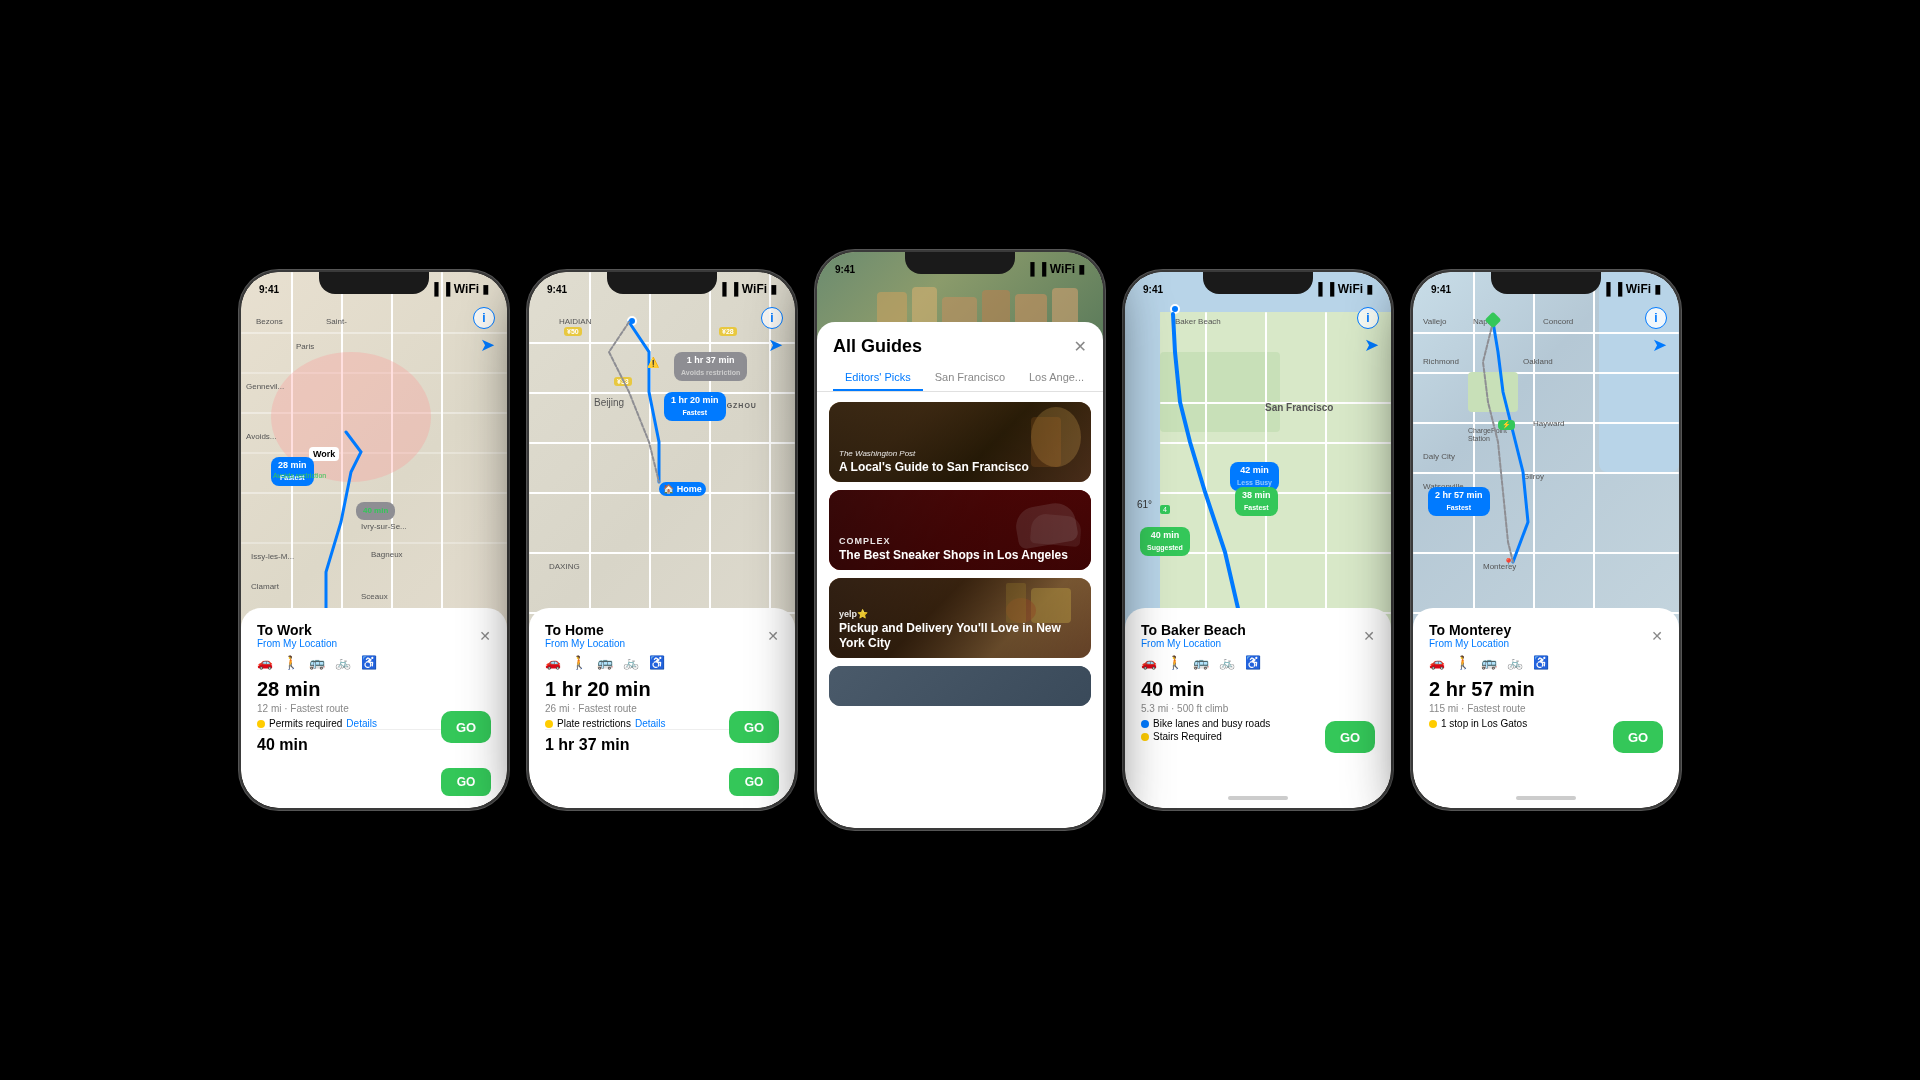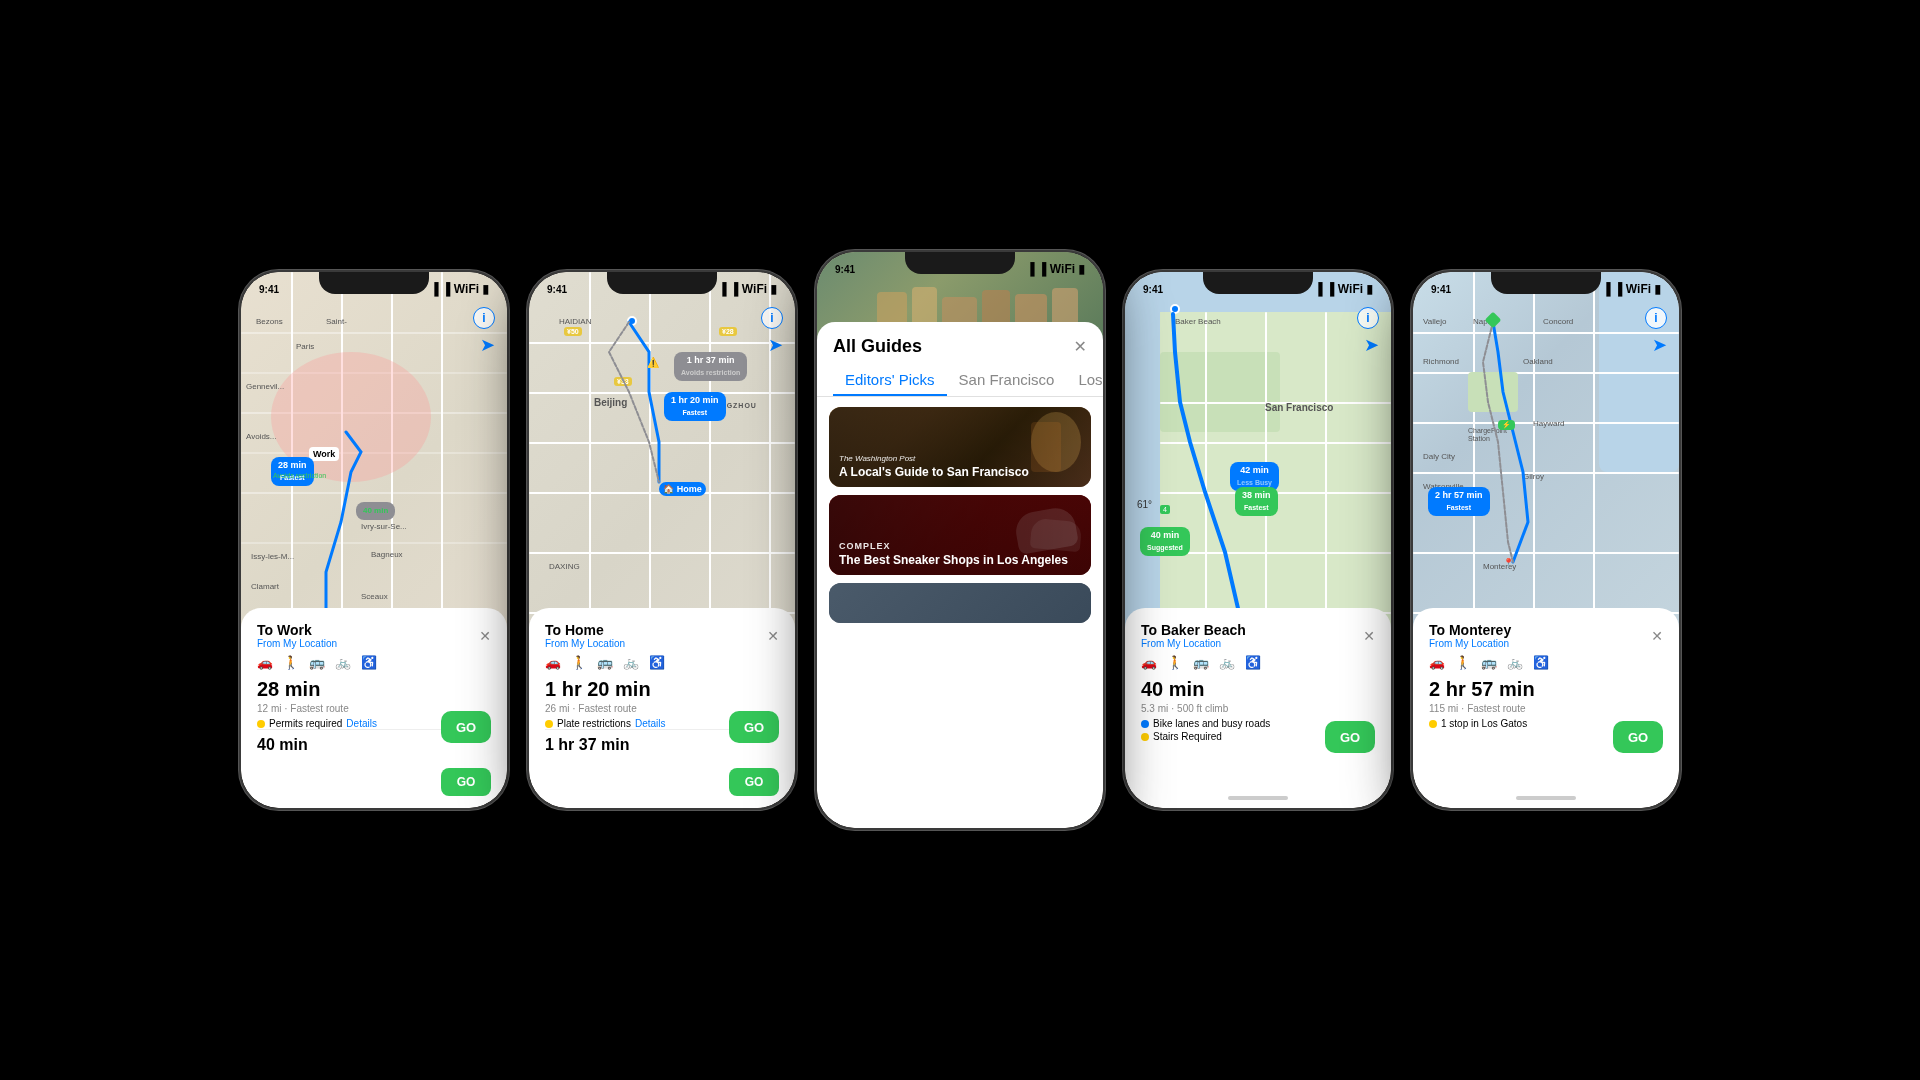--- a/index.html
+++ b/index.html
@@ -275,21 +275,21 @@
     }
     .guides-tabs {
       display: flex;
       gap: 0;
       padding: 0 16px;
       margin-bottom: 10px;
       border-bottom: 1px solid #e0e0e0;
     }
     .guides-tab {
       padding: 6px 12px;
-      font-size: 15px;
+      font-size: 11px;
       color: #888;
       border-bottom: 2px solid transparent;
       white-space: nowrap;
     }
     .guides-tab.active {
       color: #007AFF;
       border-bottom: 2px solid #007AFF;
     }
     .guides-list {
       padding: 0 12px;
@@ -478,21 +478,21 @@
         <div class="map-road map-road-h" style="top:120px;"></div>
         <div class="map-road map-road-h" style="top:170px;"></div>
         <div class="map-road map-road-h" style="top:220px;"></div>
         <div class="map-road map-road-h" style="top:280px;"></div>
         <div class="map-road map-road-h" style="top:340px;"></div>
         <div class="map-road map-road-v" style="left:60px;"></div>
         <div class="map-road map-road-v" style="left:120px;"></div>
         <div class="map-road map-road-v" style="left:180px;"></div>
         <div class="map-road map-road-v" style="left:240px;"></div>
 
-        <div class="map-label" style="top:125px; left:65px; font-size:10px; font-weight:700;">Beijing</div>
+        <div class="map-label" style="top:125px; left:65px; font-size:10px; font-weight:400;">Beijing</div>
         <div class="map-label" style="top:45px; left:30px;">HAIDIAN</div>
         <div class="map-label" style="top:130px; left:180px; font-size:7px; font-weight:700; letter-spacing:1px;">TONGZHOU</div>
         <div class="map-label" style="top:290px; left:20px;">DAXING</div>
 
         <div style="position:absolute; top:55px; left:35px; background:#e8c840; color:#fff; padding:1px 3px; border-radius:3px; font-size:7px; font-weight:700;">¥50</div>
         <div style="position:absolute; top:105px; left:85px; background:#e8c840; color:#fff; padding:1px 3px; border-radius:3px; font-size:7px; font-weight:700;">¥33</div>
         <div style="position:absolute; top:55px; left:190px; background:#e8c840; color:#fff; padding:1px 3px; border-radius:3px; font-size:7px; font-weight:700;">¥28</div>
 
         <div style="position:absolute; top:210px; left:130px; font-size:9px; background:#007AFF; color:#fff; padding:2px 4px; border-radius:10px; font-weight:600;">🏠 Home</div>
 
@@ -596,20 +596,34 @@
               <div style="position:absolute; top:15px; right:15px; width:60px; height:40px; background:rgba(255,255,255,0.15); border-radius:20px 20px 8px 8px; transform:rotate(-10deg);"></div>
               <div style="position:absolute; top:25px; right:10px; width:50px; height:30px; background:rgba(255,255,255,0.1); border-radius:15px 15px 5px 5px; transform:rotate(5deg);"></div>
             </div>
             <div class="guide-card-overlay"></div>
             <div class="guide-card-content">
               <div class="guide-source" style="color:rgba(255,255,255,0.9); font-size:9px; font-weight:700; letter-spacing:1px; font-style:normal;">COMPLEX</div>
               <div class="guide-title">The Best Sneaker Shops in Los Angeles</div>
             </div>
           </div>
 
+          <div class="guide-card">
+            <div class="guide-card-bg card-yelp">
+              <div style="position:absolute; top:0; left:0; right:0; bottom:0; background:linear-gradient(135deg, #7B5030 0%, #5B3818 40%, #9B7040 70%, #7B5030 100%);"></div>
+
+              <div style="position:absolute; top:10px; right:20px; width:40px; height:35px; background:rgba(220,180,80,0.6); border-radius:4px;"></div>
+              <div style="position:absolute; top:20px; right:55px; width:30px; height:25px; background:rgba(200,100,50,0.5); border-radius:50%;"></div>
+              <div style="position:absolute; top:5px; right:65px; width:20px; height:40px; background:rgba(200,160,60,0.4); border-radius:2px;"></div>
+            </div>
+            <div class="guide-card-overlay"></div>
+            <div class="guide-card-content">
+              <div class="guide-source" style="color:rgba(255,255,255,0.9); font-size:9px; font-weight:700; font-style:normal;">yelp⭐</div>
+              <div class="guide-title">Pickup and Delivery You'll Love in New York City</div>
+            </div>
+          </div>
 
           <div class="guide-card" style="height:40px;">
             <div class="guide-card-bg card-4">
               <div style="position:absolute; top:0; left:0; right:0; bottom:0; background:linear-gradient(135deg, #4a5a6a 0%, #3a4a5a 100%);"></div>
             </div>
           </div>
         </div>
       </div>
     </div>
   </div>

